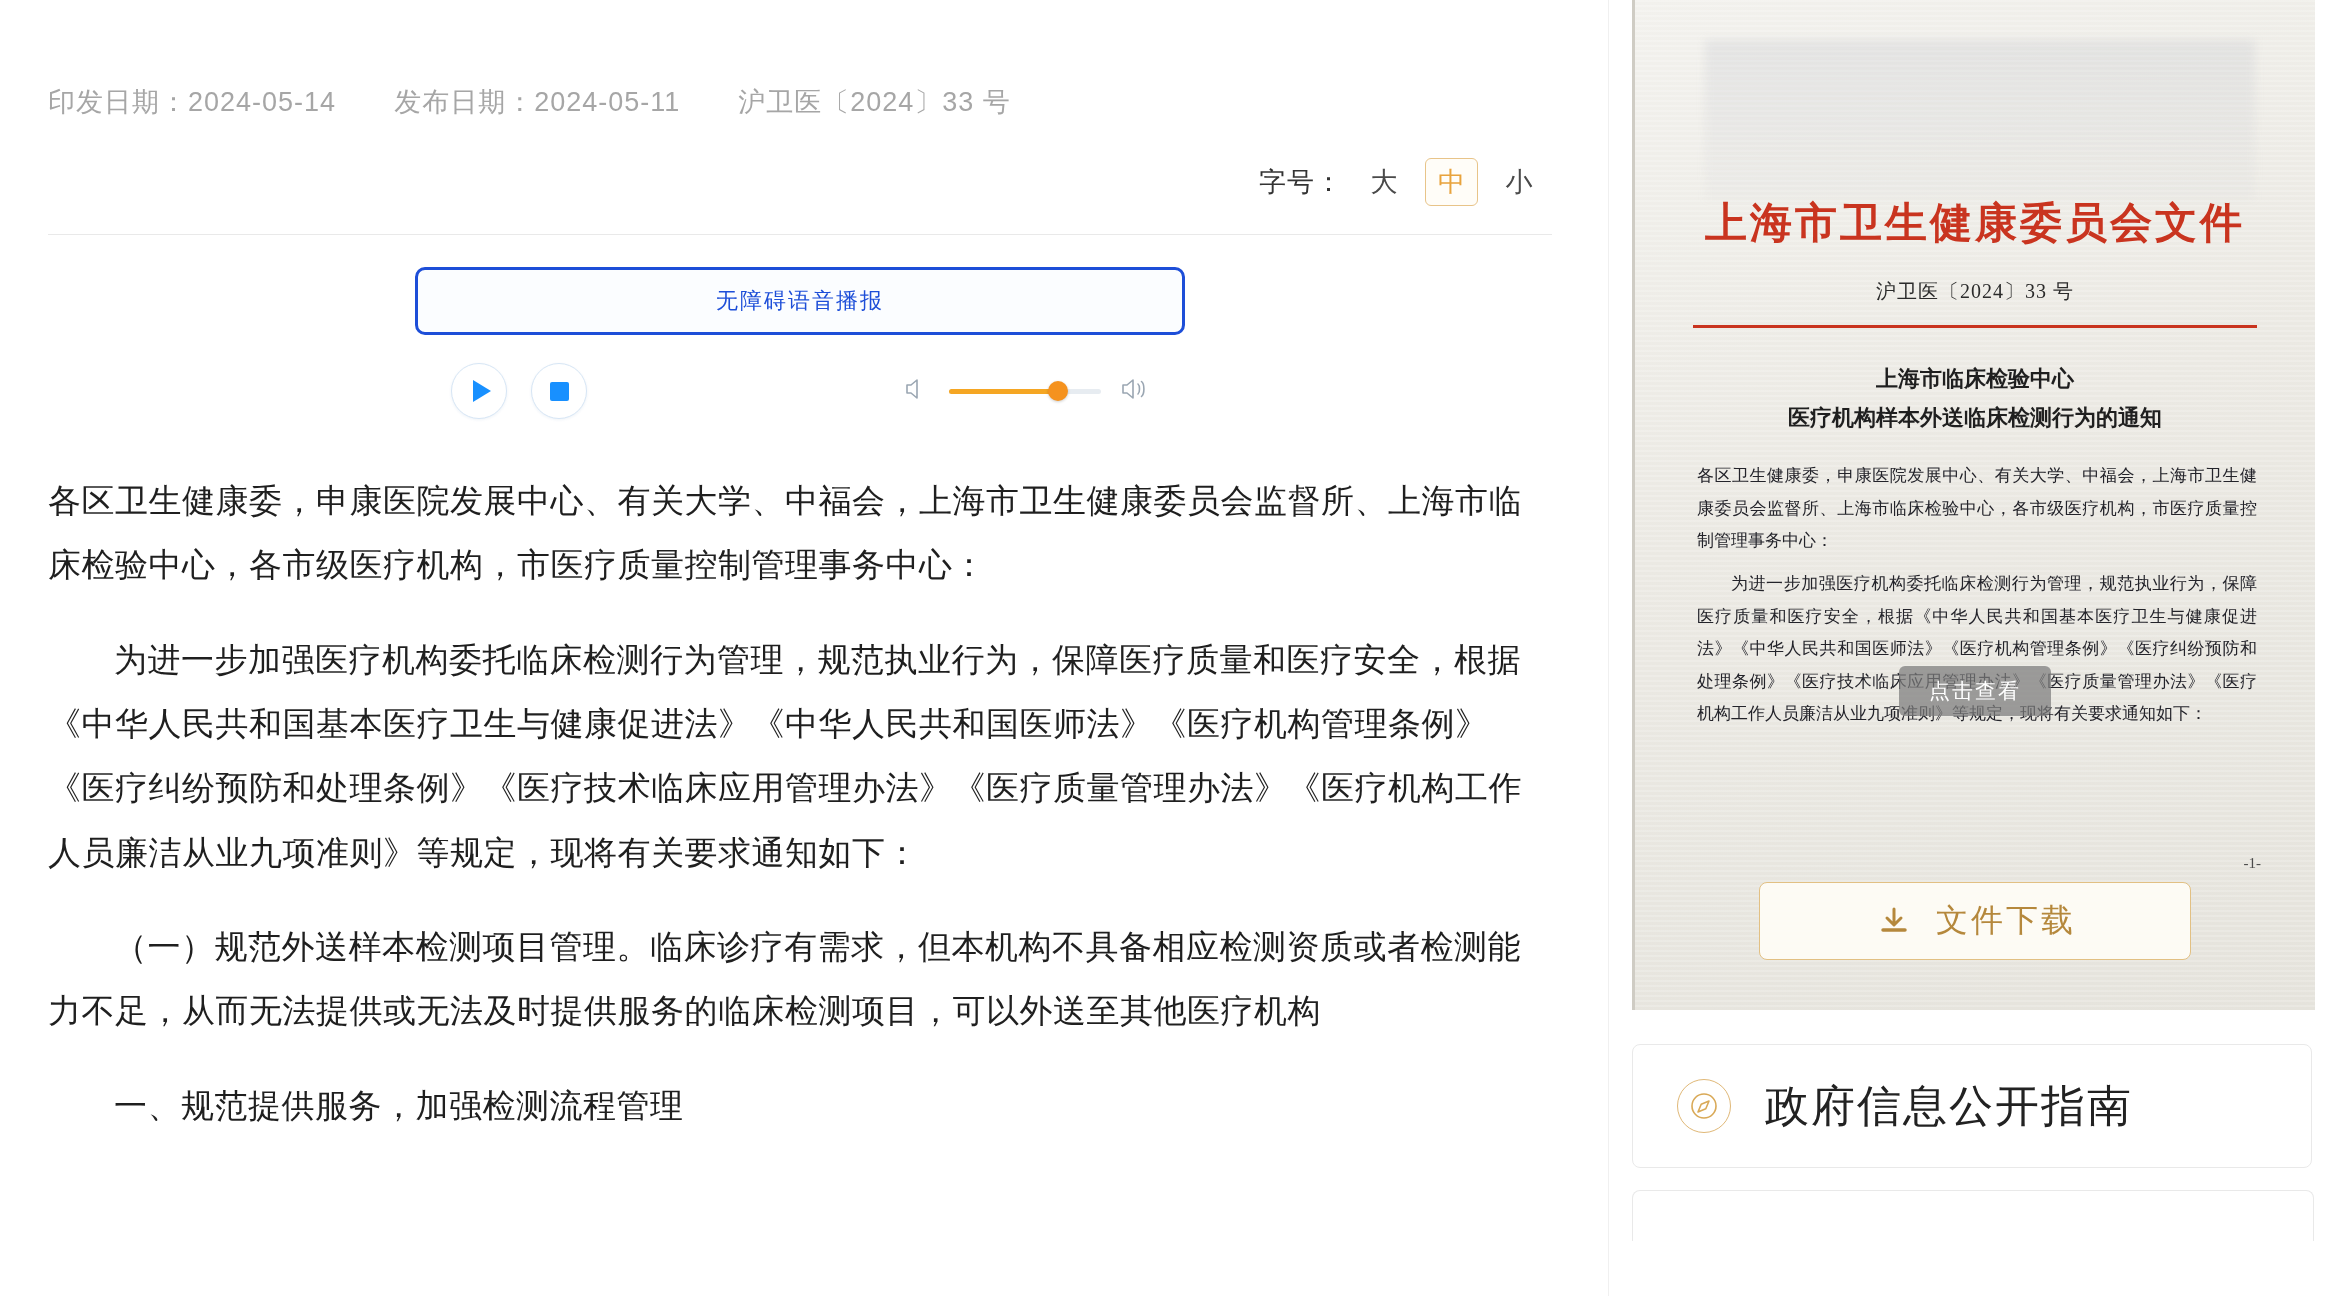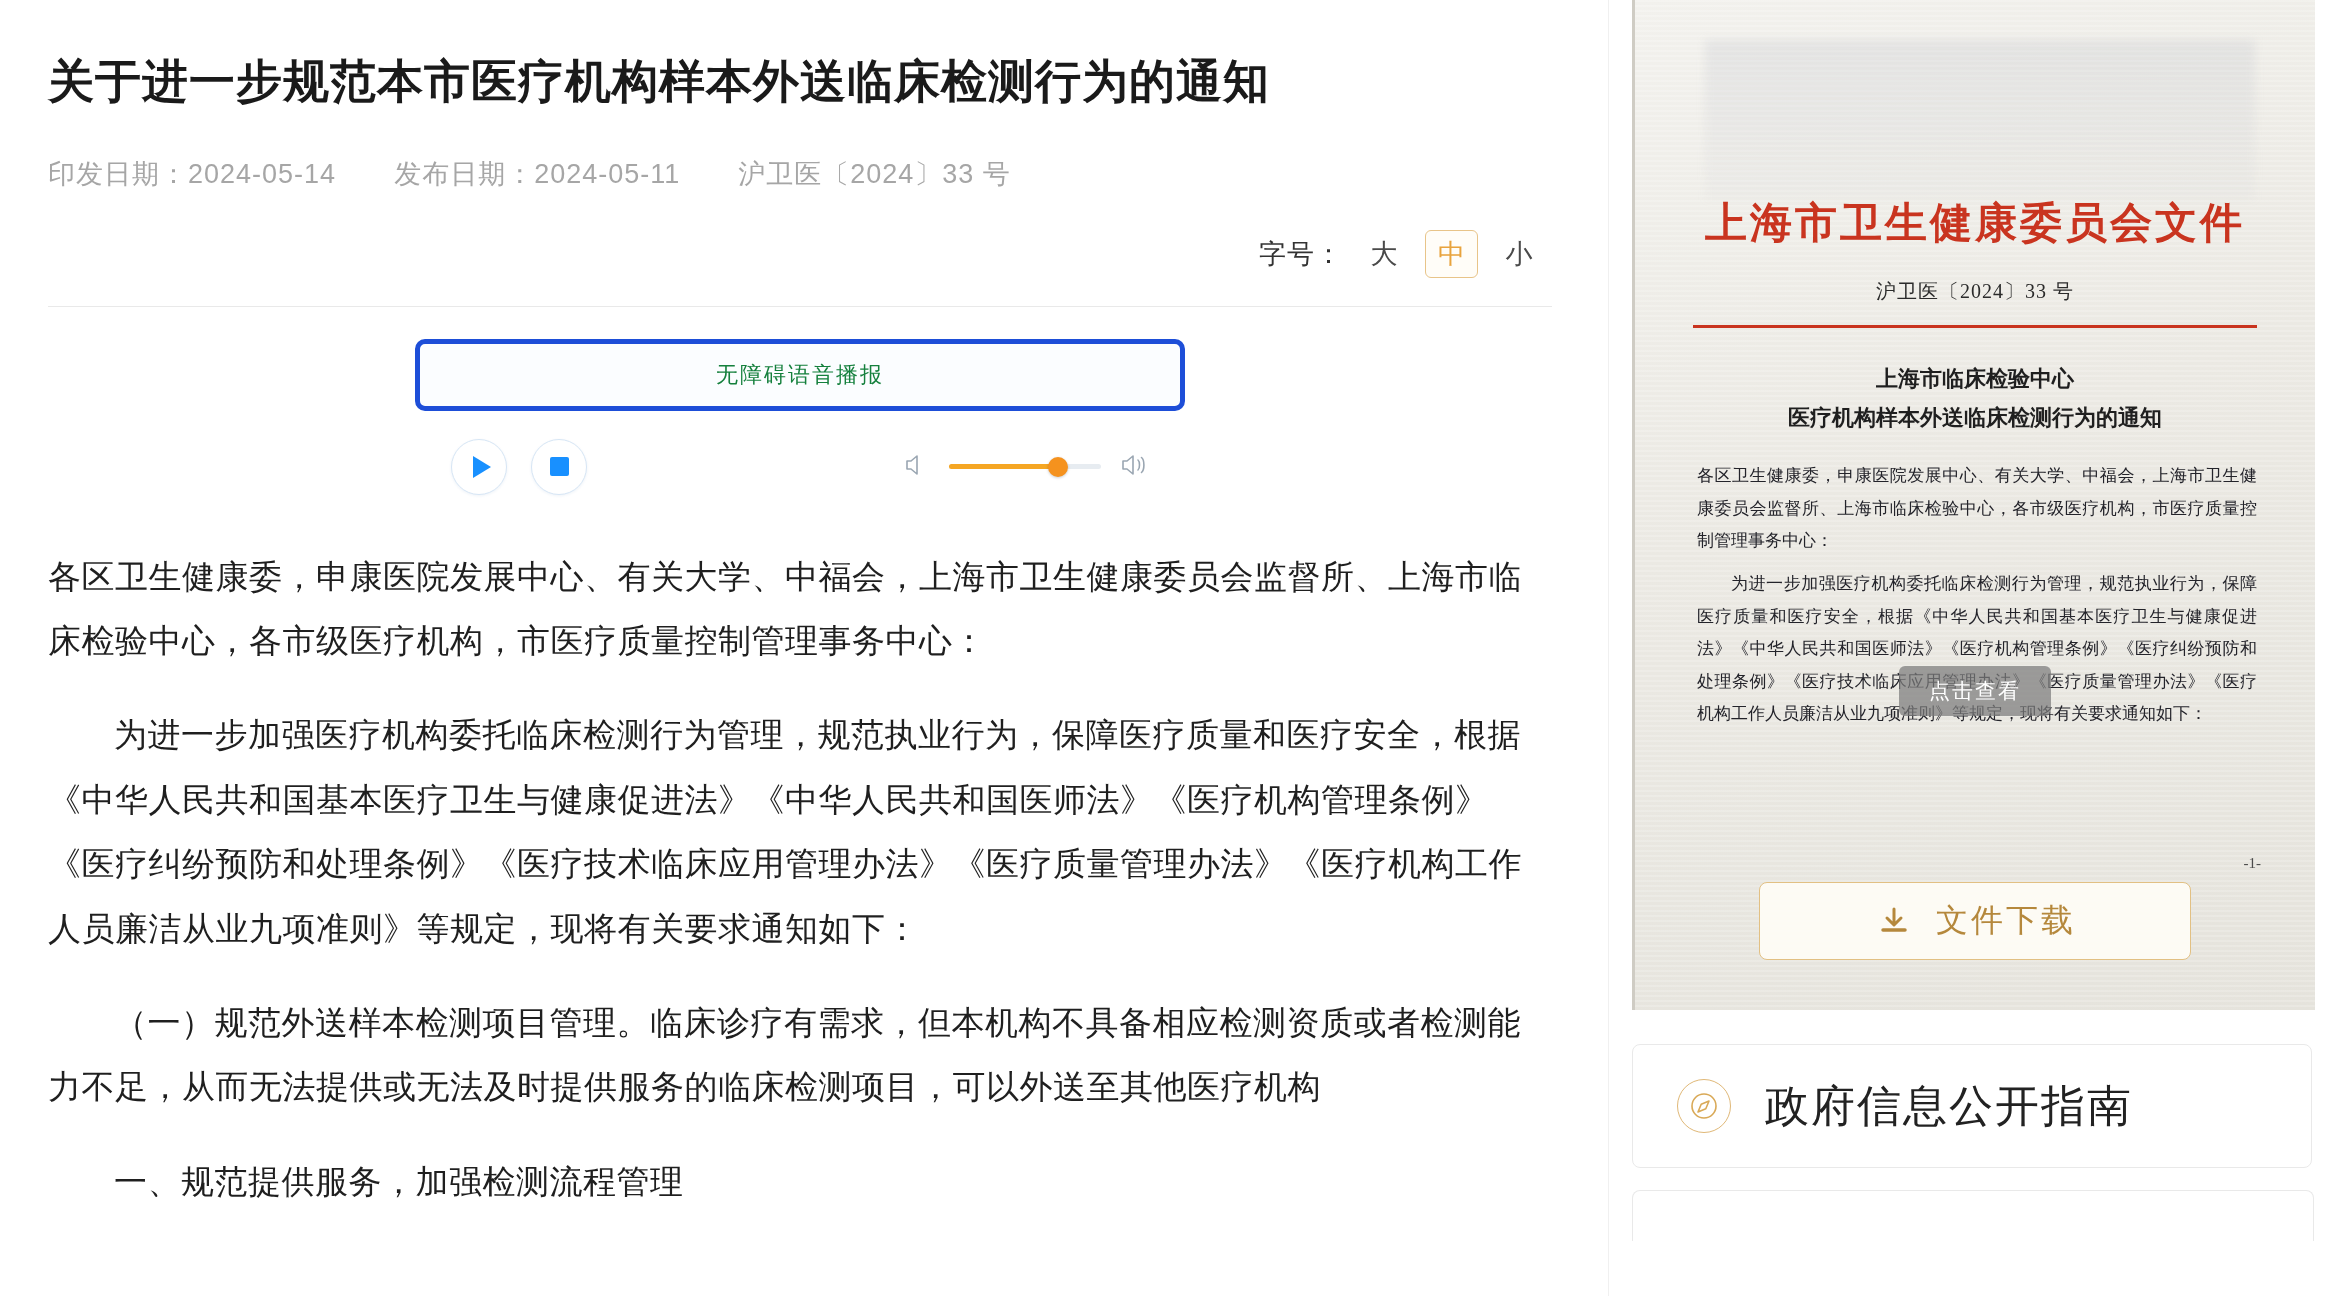--- a/index.html
+++ b/index.html
@@ -81,28 +81,28 @@
     width: 100%;
   }
 
   
   .player-wrap {
     margin: 32px auto 0 auto;
     width: 770px;
   }
   .player-title {
     height: 62px;
-    border: 5px solid #1d4ed8;
+    border: 3px solid #1d4ed8;
     border-radius: 10px;
     background: #fbfdff;
     display: flex;
     align-items: center;
     justify-content: center;
     font-size: 22px;
-    color: #15803d;
+    color: #1d4ed8;
     letter-spacing: 2px;
   }
   .player-controls {
     margin-top: 20px;
     height: 72px;
     display: flex;
     align-items: center;
     padding: 0 36px;
     box-sizing: border-box;
     gap: 24px;
@@ -349,21 +349,20 @@
     background: #f0f0f0;
   }
 </style>
 </head>
 <body>
 
 <div class="page">
 
   <div class="article-col">
 
-    <h1 class="doc-title">关于进一步规范本市医疗机构样本外送临床检测行为的通知</h1>
 
     <div class="meta-row">
       <span class="meta-item">印发日期：2024-05-14</span>
       <span class="meta-item">发布日期：2024-05-11</span>
       <span class="meta-item">沪卫医〔2024〕33 号</span>
     </div>
 
     <div class="fontsize-row">
       <span class="fs-label">字号：</span>
       <span class="fs-opt">大</span>

